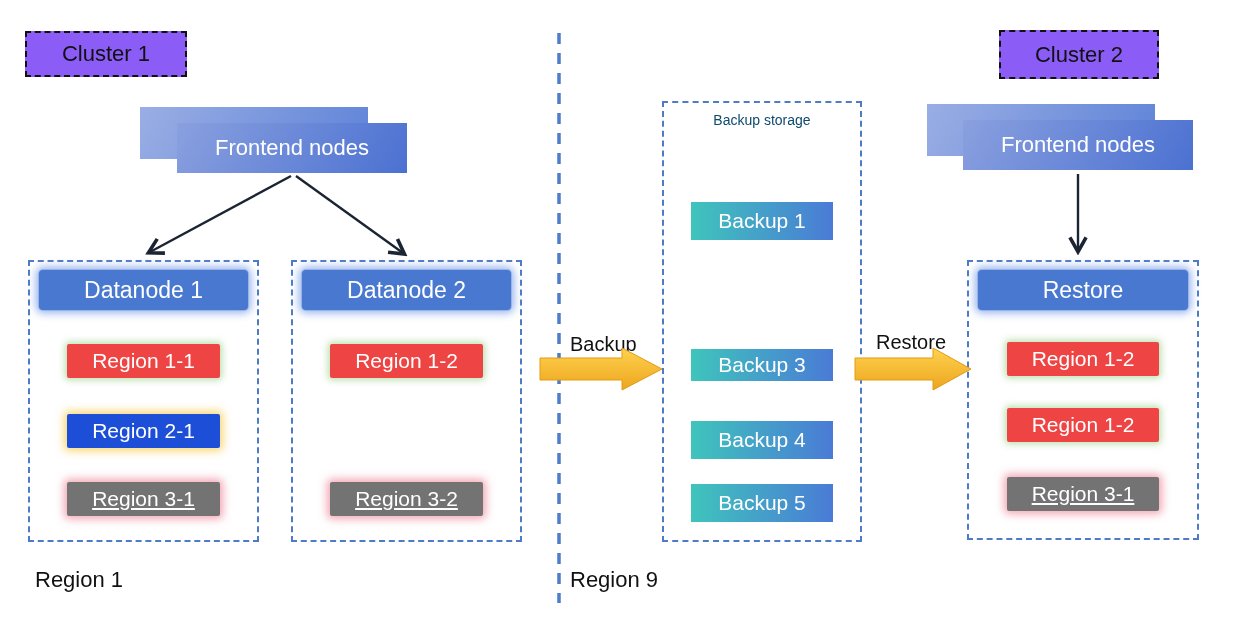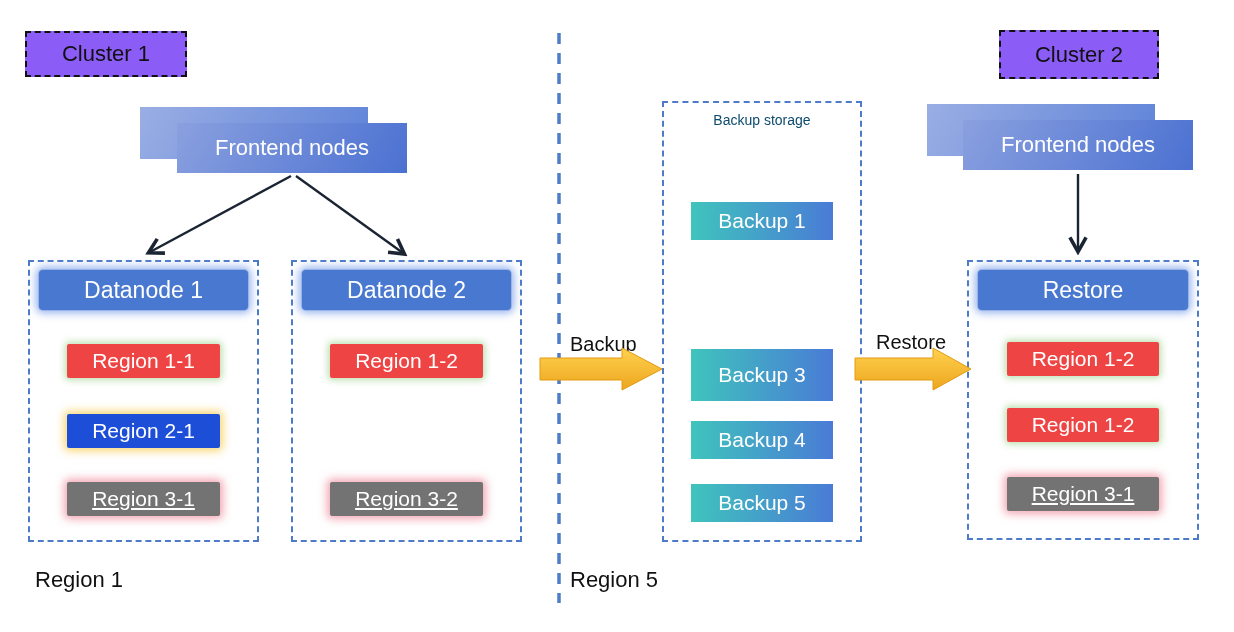--- a/index.html
+++ b/index.html
@@ -90,34 +90,34 @@
 
   <div class="abs region-caption" style="left:35px;top:567px;">Region 1</div>
 
   <div class="abs flow-label" style="left:570px;top:333px;">Backup</div>
 
   <div class="abs node-box" style="left:662px;top:101px;width:196px;height:437px;">
     <div class="abs storage-title" style="left:38px;top:8px;width:120px;">Backup storage</div>
     <div class="abs backup-chip" style="left:27px;top:99px;width:142px;height:38px;">
       <span>Backup 1</span>
     </div>
-    <div class="abs backup-chip" style="left:27px;top:246px;width:142px;height:52px;">
+    <div class="abs backup-chip" style="left:27px;top:246px;width:142px;height:32px;">
       <span>Backup 3</span>
     </div>
     <div class="abs backup-chip" style="left:27px;top:318px;width:142px;height:38px;">
       <span>Backup 4</span>
     </div>
     <div class="abs backup-chip" style="left:27px;top:381px;width:142px;height:38px;">
       <span>Backup 5</span>
     </div>
   </div>
 
   <div class="abs flow-label" style="left:876px;top:331px;">Restore</div>
 
-  <div class="abs region-caption" style="left:570px;top:567px;">Region 5</div>
+  <div class="abs region-caption" style="left:570px;top:567px;">Region 9</div>
 
   <div class="abs cluster-label" style="left:999px;top:30px;width:156px;height:45px;">
     <span>Cluster 2</span>
   </div>
 
   <div class="abs fe-back" style="left:927px;top:104px;width:228px;height:52px;"></div>
   <div class="abs fe-front" style="left:963px;top:120px;width:230px;height:50px;">
     <span>Frontend nodes</span>
   </div>
 

